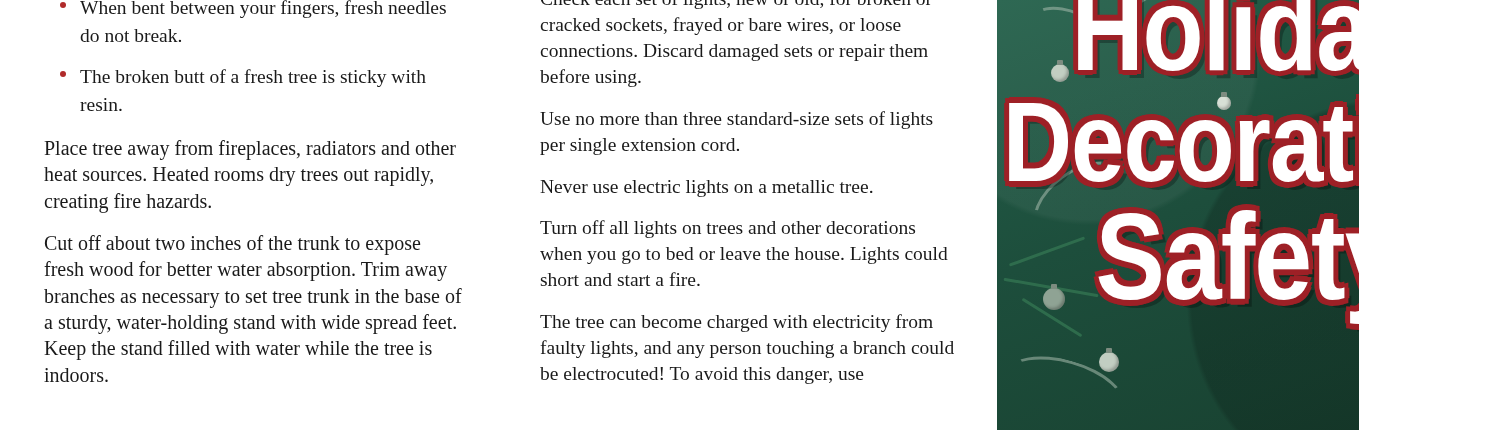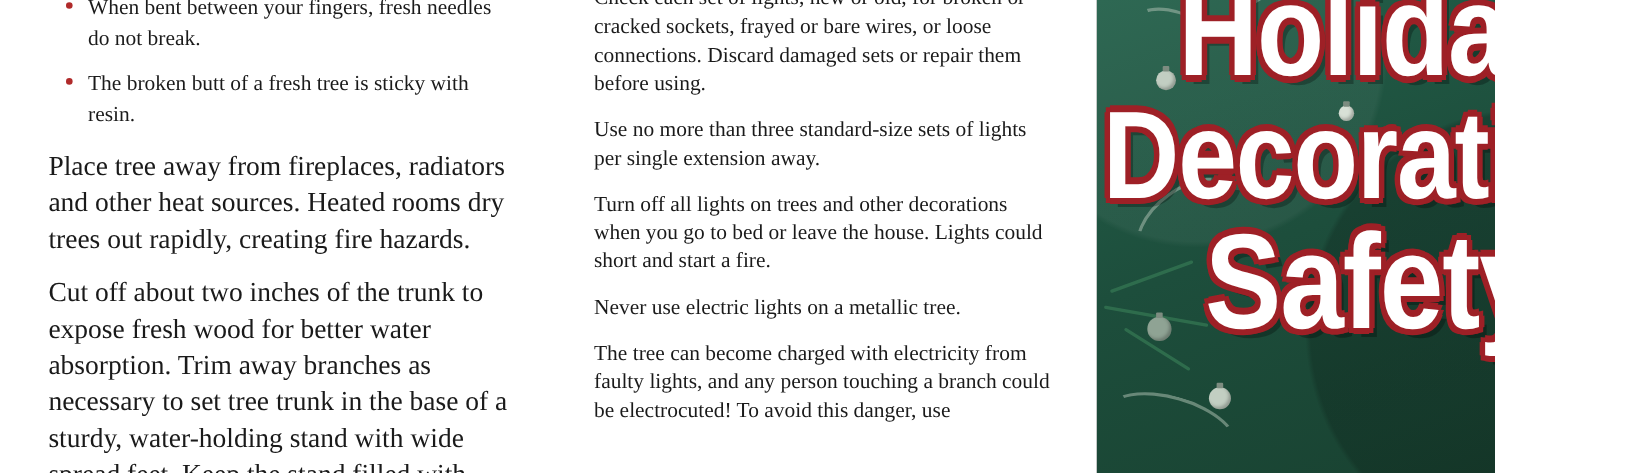--- a/index.html
+++ b/index.html
@@ -45,21 +45,21 @@
   .bullet-item .dot {
     position: absolute;
     left: 16px;
     top: 8px;
     width: 6px;
     height: 6px;
     border-radius: 50%;
     background: #b02a2a;
   }
   .para {
-    font-size: 25px;
+    font-size: 20px;
     line-height: 1.32;
     margin: 16px 0 13px 0;
     font-family: "Liberation Serif", serif;
   }
 
   
   .col2 {
     position: absolute;
     left: 540px;
     top: -14px;
@@ -165,23 +165,23 @@
         <span class="dot"></span>
         <span>The broken butt of a fresh tree is sticky with resin.</span>
       </li>
     </ul>
     <p class="para">Place tree away from fireplaces, radiators and other heat sources. Heated rooms dry trees out rapidly, creating fire hazards.</p>
     <p class="para">Cut off about two inches of the trunk to expose fresh wood for better water absorption. Trim away branches as necessary to set tree trunk in the base of a sturdy, water-holding stand with wide spread feet. Keep the stand filled with water while the tree is indoors.</p>
   </div>
 
   <div class="col2">
     <p class="para">Check each set of lights, new or old, for broken or cracked sockets, frayed or bare wires, or loose connections. Discard damaged sets or repair them before using.</p>
-    <p class="para">Use no more than three standard-size sets of lights per single extension away.</p>
+    <p class="para">Use no more than three standard-size sets of lights per single extension cord.</p>
+    <p class="para">Never use electric lights on a metallic tree.</p>
     <p class="para">Turn off all lights on trees and other decorations when you go to bed or leave the house. Lights could short and start a fire.</p>
-    <p class="para">Never use electric lights on a metallic tree.</p>
     <p class="para">The tree can become charged with electricity from faulty lights, and any person touching a branch could be electrocuted! To avoid this danger, use</p>
   </div>
 
   <div class="cover">
     <div class="cover-bg"></div>
 
     <div class="needle" style="left:400px; top:120px; width:90px; transform:rotate(28deg);"></div>
     <div class="needle" style="left:418px; top:150px; width:74px; transform:rotate(14deg);"></div>
     <div class="needle" style="left:392px; top:176px; width:102px; transform:rotate(38deg);"></div>
     <div class="needle" style="left:404px; top:300px; width:96px; transform:rotate(-22deg);"></div>

